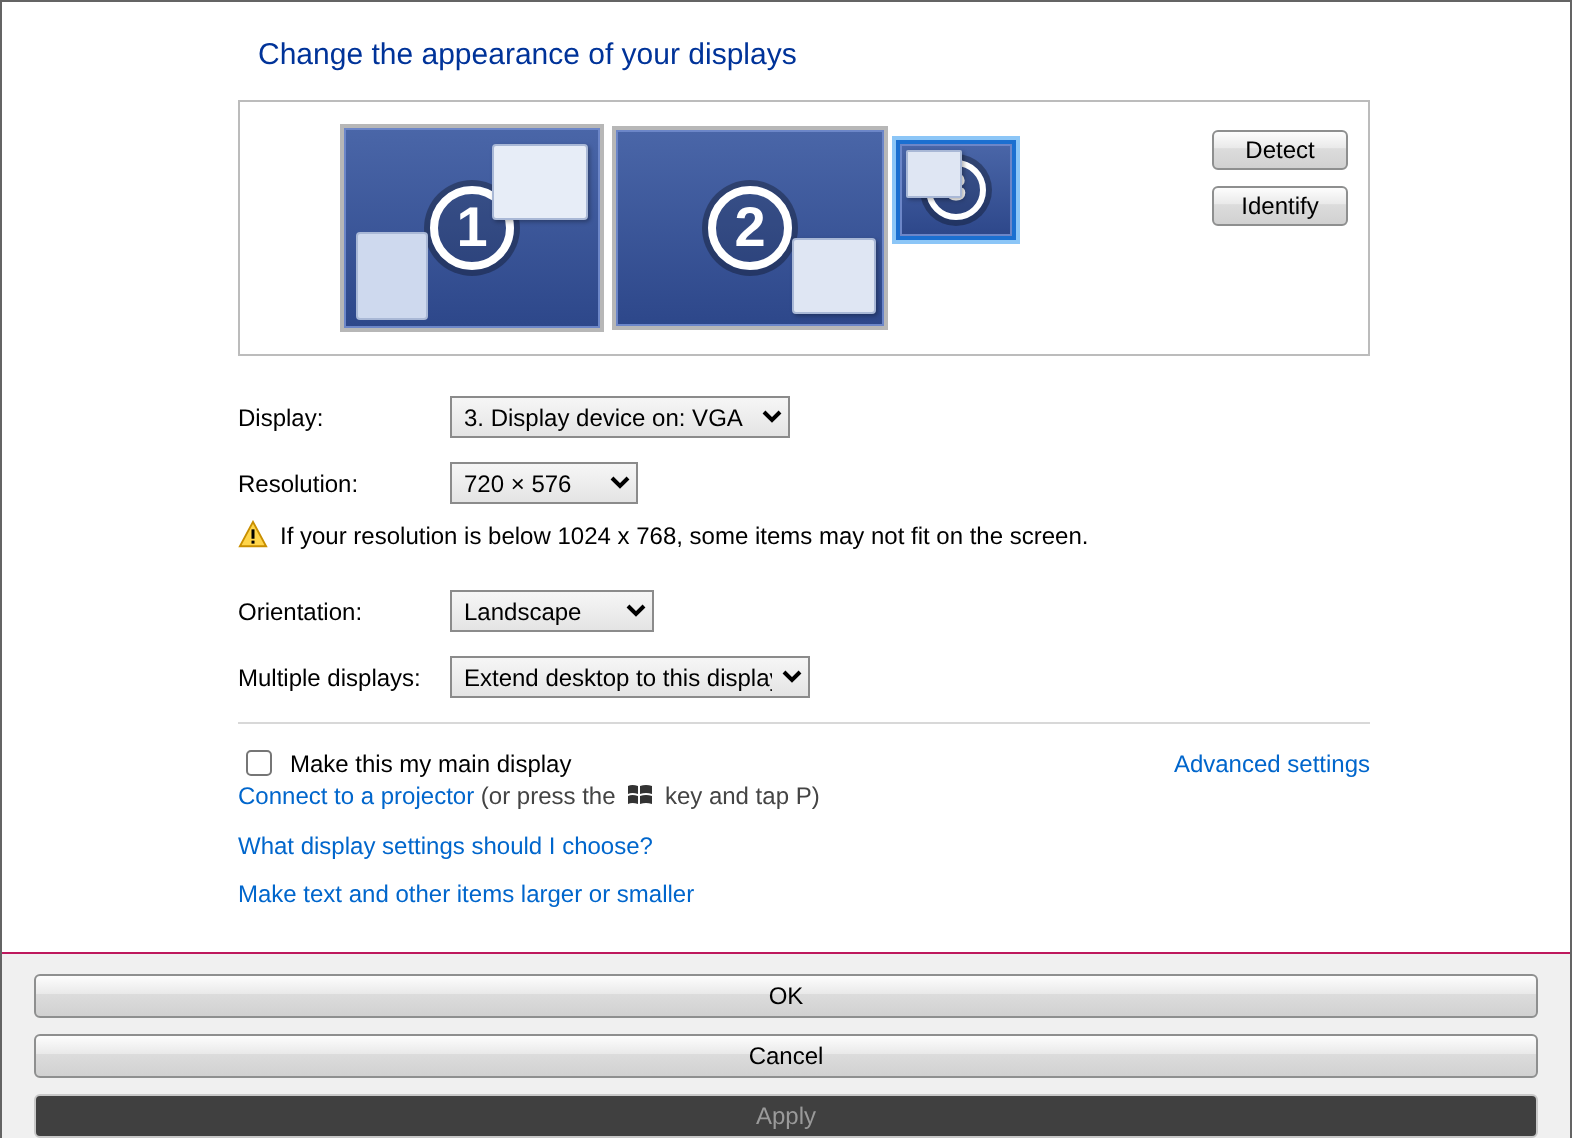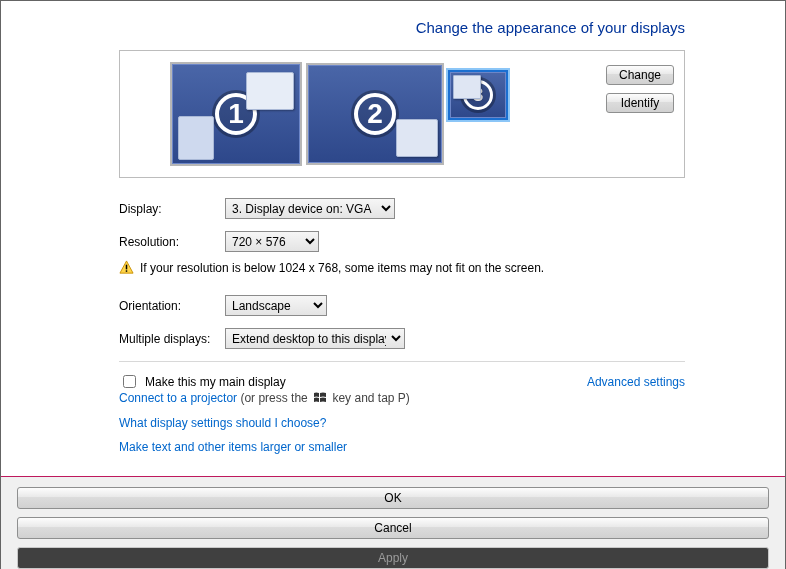--- a/index.html
+++ b/index.html
@@ -21,21 +21,20 @@
   }
   .content {
     flex: 1;
     padding: 12px 100px 12px 118px;
   }
   h1.title {
     font-size: 15px;
     font-weight: normal;
     color: #003399;
     margin: 6px 0 14px 10px;
-    text-align: right;
   }
   .arrange-box {
     border: 1px solid #bcbcbc;
     background: #fff;
     height: 128px;
     display: flex;
     align-items: center;
     padding: 0 10px;
     gap: 4px;
     position: relative;
@@ -195,21 +194,21 @@
         <div class="monitor mon2">
           <div class="mini-window"></div>
           <div class="num">2</div>
         </div>
         <div class="monitor mon3 selected">
           <div class="mini-window"></div>
           <div class="num small">3</div>
         </div>
       </div>
       <div class="side-buttons">
-        <button class="win">Change</button>
+        <button class="win">Detect</button>
         <button class="win">Identify</button>
       </div>
     </div>
 
     <div class="form-row">
       <label class="lbl">Display:</label>
       <select class="win" style="width:170px">
         <option>3. Display device on: VGA</option>
       </select>
     </div>

